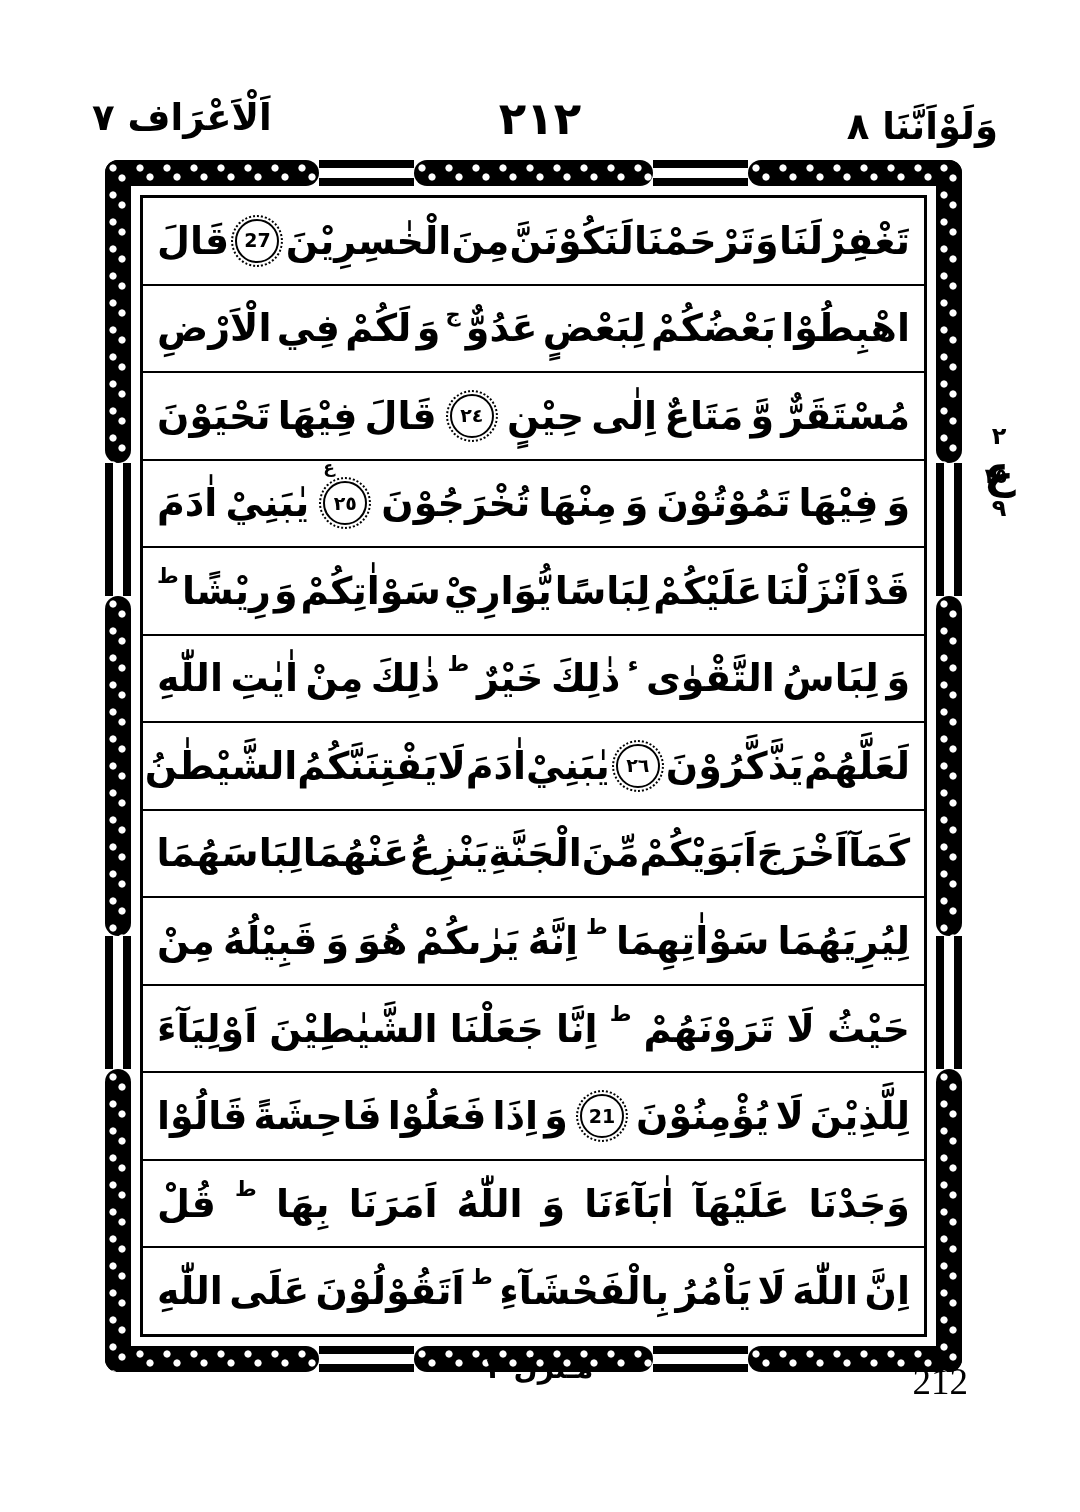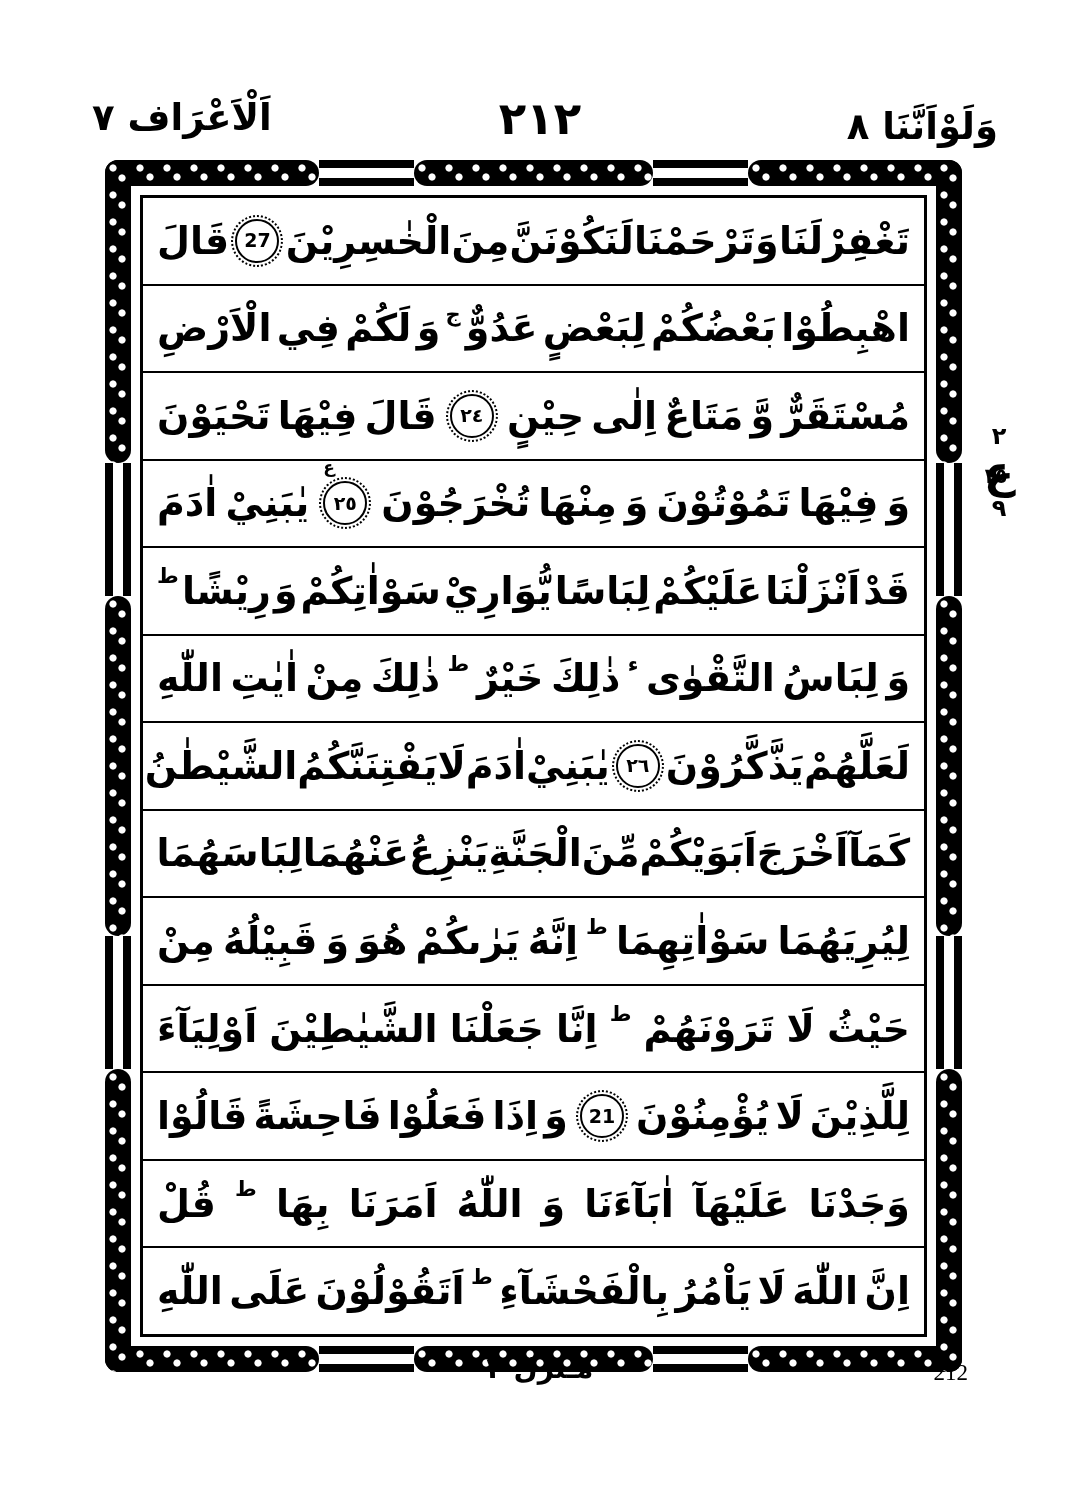--- a/index.html
+++ b/index.html
@@ -88,21 +88,21 @@
   #ruku-margin .rk-top{font-size:24px;}
   #ruku-margin .rk-mid{position:relative;font-size:44px;margin:2px 0;}
   #ruku-margin .rk-inner{
     position:absolute;left:-2px;top:16px;font-size:21px;
   }
   #ruku-margin .rk-bottom{font-size:24px;}
   
   .ftr{position:absolute;white-space:nowrap;}
   #ftr-catchword{left:128px;top:1358px;font-size:37px;font-weight:bold;}
   #ftr-manzil{left:50%;top:1352px;transform:translateX(-50%);font-size:28px;font-weight:bold;}
-  #ftr-pageno{right:112px;top:1360px;font-size:23px;font-family:"Liberation Serif",serif;}
+  #ftr-pageno{right:112px;top:1360px;font-size:37px;font-family:"Liberation Serif",serif;}
   .rtl{direction:rtl;unicode-bidi:isolate;}
 </style>
 </head>
 <body>
 
 <div id="page" style="background: rgb(255, 255, 255); color: rgb(0, 0, 0);">
 
   <div class="hdr rtl" id="hdr-surah">اَلْاَعْرَاف ٧</div>
   <div class="hdr rtl" id="hdr-pageno">٢١٢</div>
   <div class="hdr rtl" id="hdr-juz">وَلَوْاَنَّنَا ٨</div>

